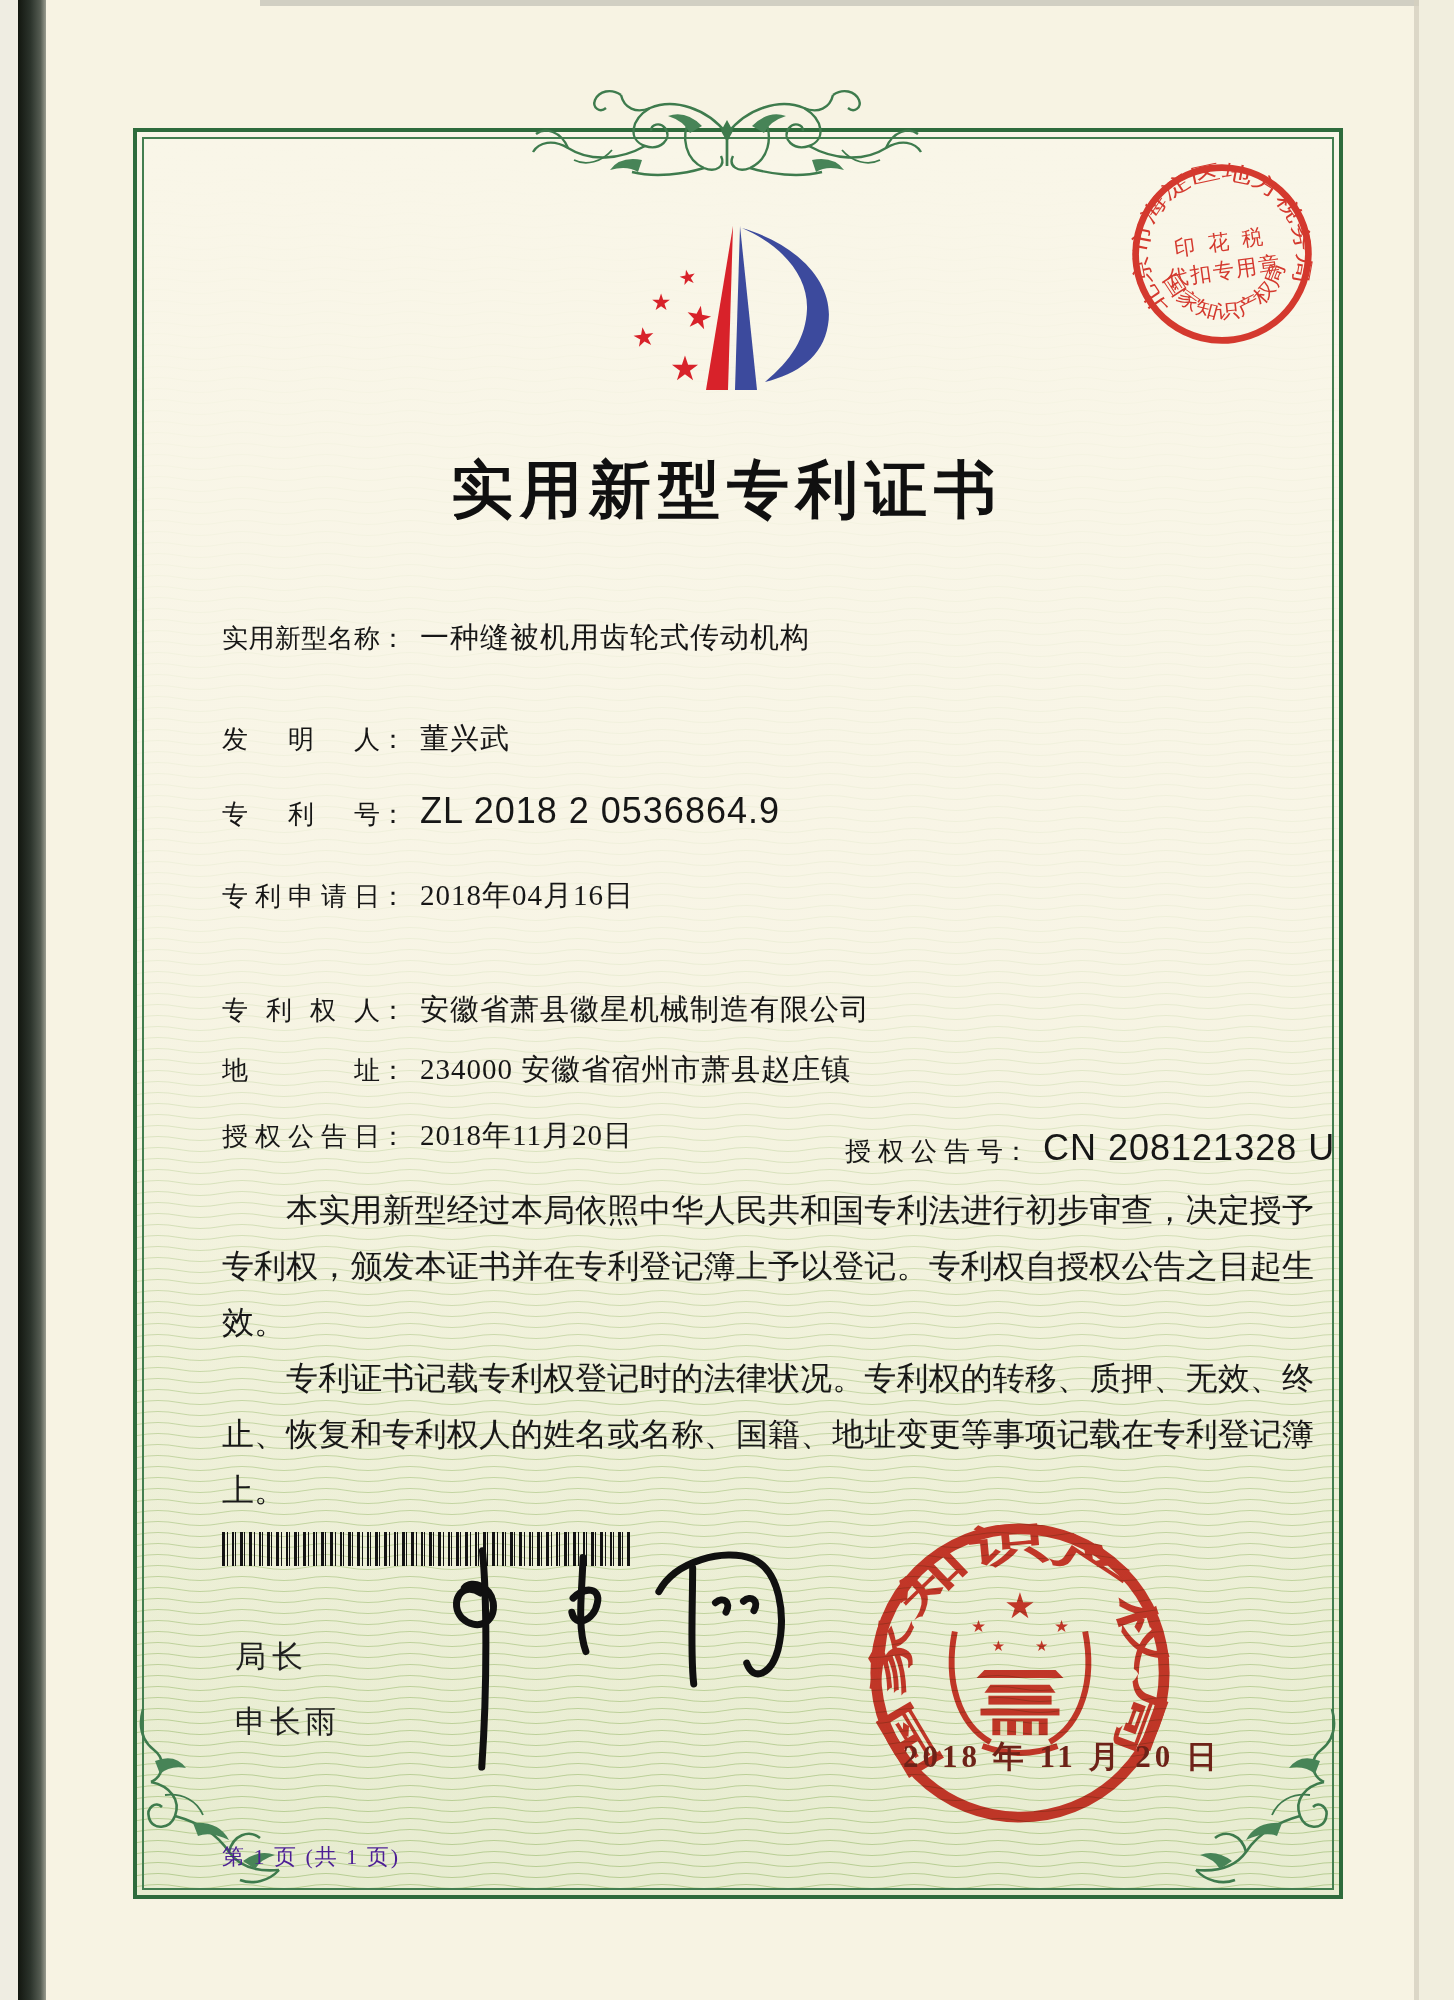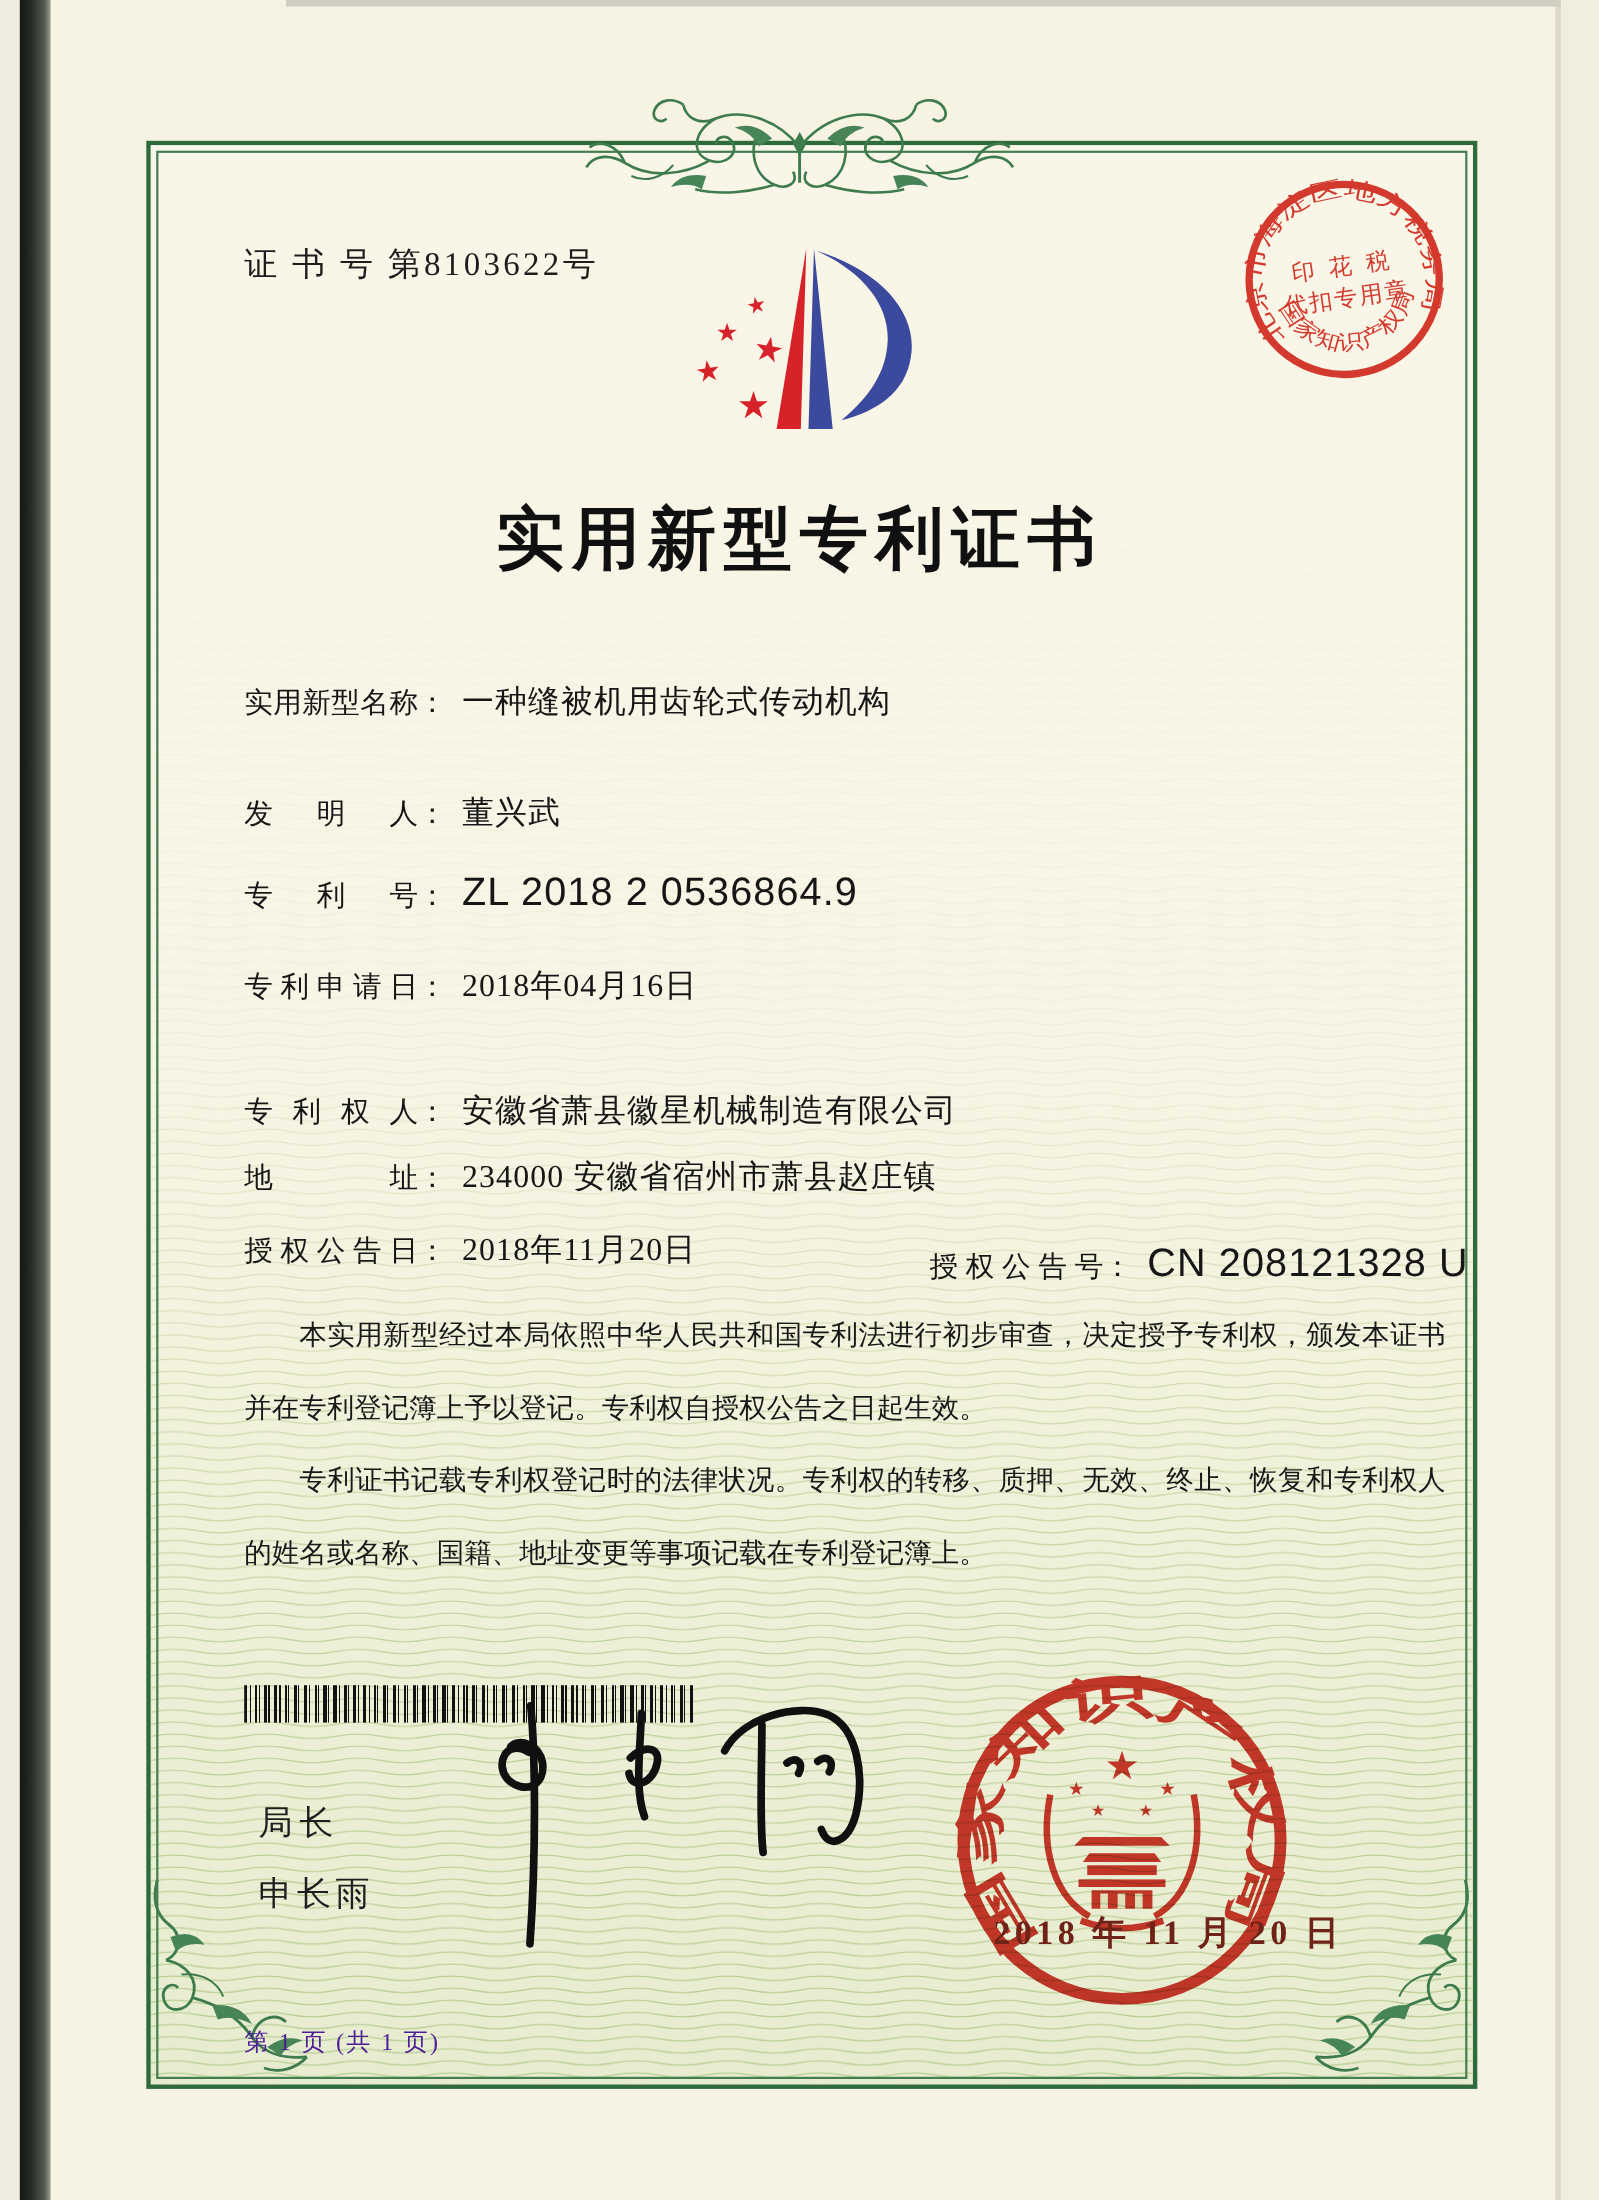--- a/index.html
+++ b/index.html
@@ -24,21 +24,21 @@
   .cert-no{left:222px;top:220px;font-size:30px;letter-spacing:3px;color:#1d1d1d;}
   .title{left:0;top:448px;width:1454px;text-align:center;font-size:62px;font-weight:700;
          letter-spacing:7px;color:#101010;}
   .field{left:222px;font-size:29px;color:#161616;white-space:nowrap;}
   .field .lbl{display:inline-block;width:158px;font-size:26px;text-align:justify;text-align-last:justify;
               vertical-align:baseline;color:#161616;}
   .field .colon{font-size:26px;margin-right:14px;}
   .field .val{letter-spacing:1px;}
   .mono{font-family:Liberation Sans, sans-serif;font-size:36px;}
   .cell2{position:absolute;left:623px;top:0;white-space:nowrap;margin-top:11px;}
-  .paras{left:222px;top:1182px;width:1092px;font-size:25px;line-height:66px;color:#181818;
+  .paras{left:222px;top:1182px;width:1092px;font-size:32px;line-height:56px;color:#181818;
          text-align:justify;}
   .paras p{margin:0;text-indent:2em;}
   .barcode{left:222px;top:1532px;width:408px;height:34px;
     background:repeating-linear-gradient(90deg,
       #121212 0 3px,transparent 3px 5px,#121212 5px 6px,transparent 6px 10px,
       #121212 10px 12px,transparent 12px 13px,#121212 13px 14px,transparent 14px 18px,
       #121212 18px 21px,transparent 21px 22px,#121212 22px 23px,transparent 23px 27px);}
   .jz{left:235px;top:1636px;font-family:"Liberation Sans","DejaVu Sans",sans-serif;
       font-size:31px;color:#1f1f1f;letter-spacing:6px;}
   .jz-name{left:235px;top:1701px;font-family:"Liberation Sans","DejaVu Sans",sans-serif;
@@ -121,21 +121,20 @@
       <path d="M40,113 C62,119 82,131 94,149 C104,163 122,169 144,167"></path>
       <path d="M94,149 C98,132 114,126 125,135"></path>
       <path d="M144,167 C134,178 118,182 105,177"></path>
       <path d="M30,92 C48,90 62,98 68,112" stroke-width="1.8"></path>
       <path d="M20,58 q20,-8 31,7 q-16,-3 -26,6 z" fill="#478457" stroke="none"></path>
       <path d="M58,120 q26,-2 36,17 q-19,-9 -31,-4 z" fill="#478457" stroke="none"></path>
       <path d="M108,158 q16,-12 32,-6 q-14,4 -20,14 z" fill="#478457" stroke="none"></path>
     </g>
   </svg>
 
-  <div class="abs cert-no">证 书 号 第8103622号</div>
 
   <svg class="abs stamp-svg" width="192" height="192" viewBox="0 0 200 200" xmlns="http://www.w3.org/2000/svg">
     <g transform="rotate(-8 100 100)" fill="#d4392e">
       <circle cx="100" cy="100" r="90" fill="none" stroke="#d4392e" stroke-width="7"></circle>
       <defs>
         <path id="tarc" d="M37.7,146.9 A78,78 0 1 1 162.3,146.9" fill="none"></path>
         <path id="barc" d="M36.2,117.1 A66,66 0 0 0 163.8,117.1" fill="none"></path>
       </defs>
       <text font-size="21" font-family="Liberation Serif, DejaVu Serif, serif">
         <textPath href="#tarc" startOffset="0" textLength="335" lengthAdjust="spacingAndGlyphs">北京市海淀区地方税务局</textPath>

